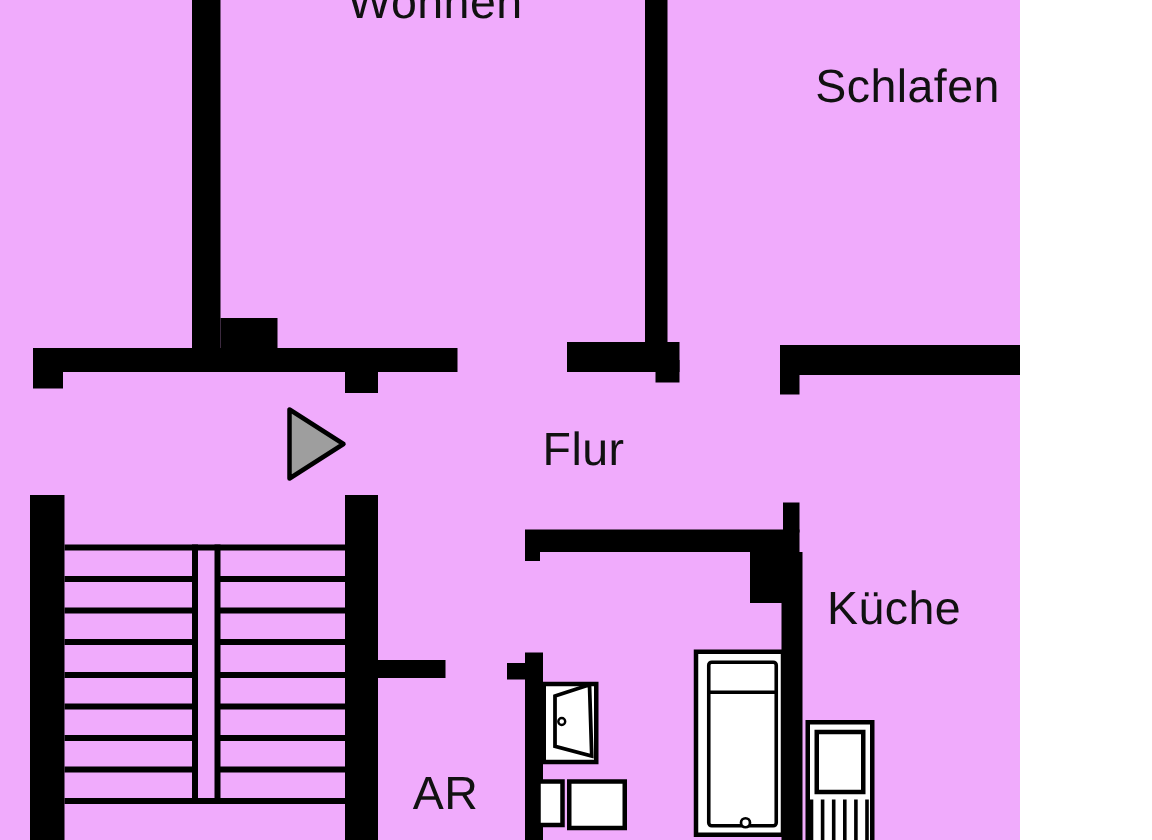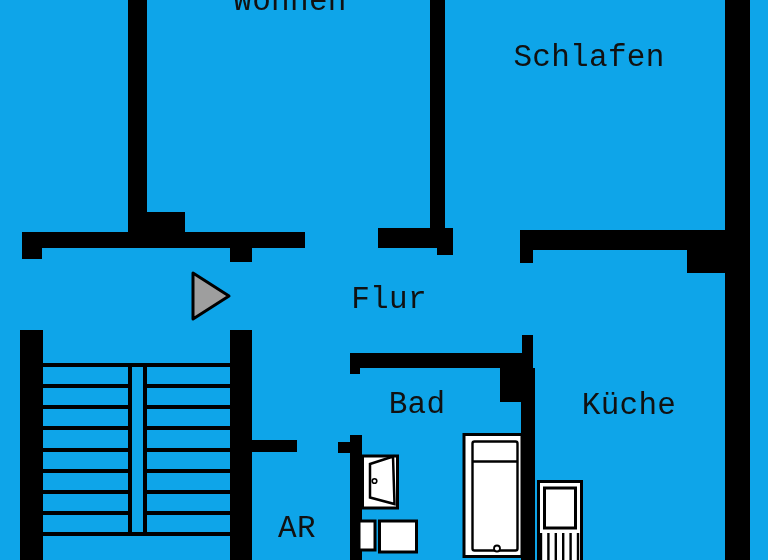--- a/index.html
+++ b/index.html
@@ -1,21 +1,21 @@
 <!DOCTYPE html>
 <html><head>
 <meta charset="utf-8">
 <style>
   html,body{margin:0;padding:0;}
   .stage{
     position:relative;
-    width:768px;height:560px;
-    background:#0ea5e9;
+    width:680px;height:560px;
+    background:#f0abfc;
     overflow:hidden;
-    font-family:Liberation Mono, monospace;
+    font-family:Liberation Sans, sans-serif;
   }
   .stage svg{position:absolute;left:0;top:0;}
   .room-label{
     position:absolute;
     transform:translateX(-50%);
     font-size:31px;
     line-height:1;
     letter-spacing:0.3px;
     color:#111111;
     white-space:nowrap;
@@ -112,18 +112,17 @@
         <line x1="548.4" y1="533" x2="548.4" y2="560"></line>
         <line x1="555.8" y1="533" x2="555.8" y2="560"></line>
         <line x1="563.2" y1="533" x2="563.2" y2="560"></line>
         <line x1="570.6" y1="533" x2="570.6" y2="560"></line>
         <line x1="578" y1="533" x2="578" y2="560"></line>
       </g>
     </g>
   </svg>
 
   <div class="room-label" style="left:290px;top:-14px">Wohnen</div>
-  <div class="room-label" style="left:589px;top:42px">Schlafen</div>
+  <div class="room-label" style="left:605px;top:42px">Schlafen</div>
   <div class="room-label" style="left:389px;top:284px">Flur</div>
-  <div class="room-label" style="left:417px;top:389px">Bad</div>
-  <div class="room-label" style="left:629px;top:390px">Küche</div>
+  <div class="room-label" style="left:596px;top:390px">Küche</div>
   <div class="room-label" style="left:297px;top:513px">AR</div>
 </div>
 
 </body></html>

